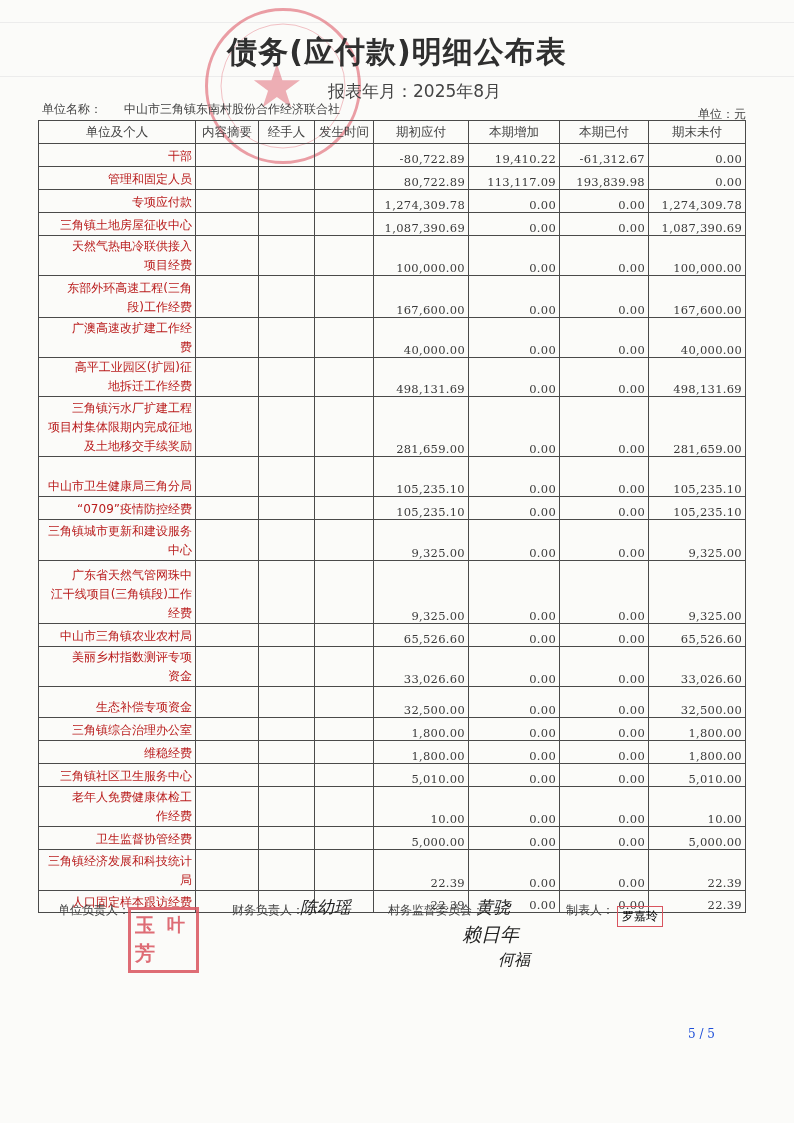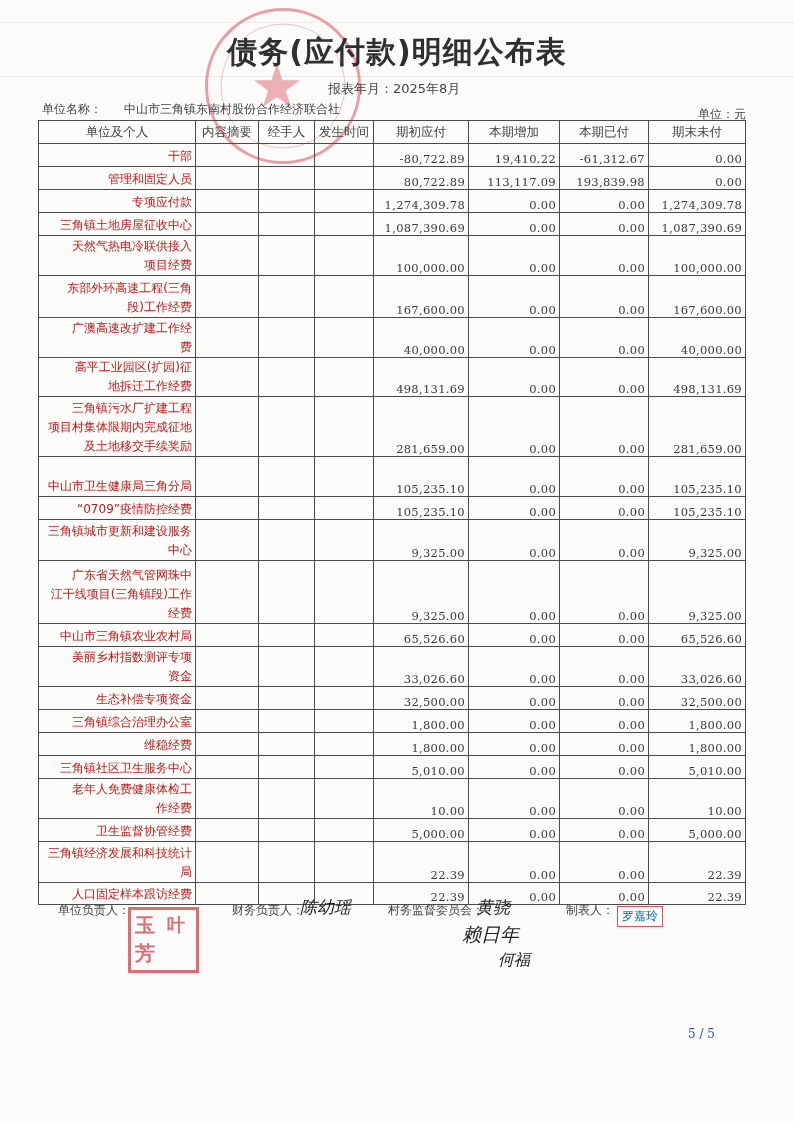--- a/index.html
+++ b/index.html
@@ -6,21 +6,21 @@
   body {
     width: 794px; height: 1123px; background: #fbfbf9; position: relative; overflow: hidden;
     font-family: "DejaVu Serif", "Liberation Serif", serif; color: #3a3a3a;
   }
   .scan-line { position: absolute; left: 0; width: 794px; height: 1px; background: #ececec; }
   .title {
     position: absolute; left: 0; width: 794px; top: 32px; text-align: center;
     font-family: "DejaVu Sans", sans-serif; font-size: 30px; font-weight: bold; color: #2f2f2f;
     letter-spacing: 1px;
   }
-  .period { position: absolute; left: 328px; top: 80px; font-size: 13px; color: #444; font-family: "DejaVu Sans", sans-serif; }
+  .period { position: absolute; left: 328px; top: 80px; font-size: 17px; color: #444; font-family: "DejaVu Sans", sans-serif; }
   .unit-name { position: absolute; left: 42px; top: 101px; font-size: 12px; color: #444; font-family: "DejaVu Sans", sans-serif; }
   .unit-name .val { margin-left: 22px; }
   .currency { position: absolute; right: 48px; top: 106px; font-size: 12px; color: #444; font-family: "DejaVu Sans", sans-serif; }
 
   table.ledger {
     position: absolute; left: 38px; top: 120px; border-collapse: collapse; table-layout: fixed;
     width: 707px; font-size: 12px;
   }
   table.ledger th, table.ledger td {
     border: 1px solid #4a4a4a; padding: 0 3px; vertical-align: bottom;
@@ -39,21 +39,21 @@
   .seal-square {
     position: absolute; left: 128px; top: 907px; width: 65px; height: 60px;
     border: 3px solid #d9545f; color: #d9545f; font-family: "DejaVu Sans", sans-serif;
     font-size: 20px; font-weight: bold; line-height: 26px; opacity: 0.85;
   }
   .seal-square .c1 { position: absolute; left: 4px; top: 2px; }
   .seal-square .c2 { position: absolute; left: 4px; top: 30px; }
   .seal-square .c3 { position: absolute; left: 36px; top: 2px; font-size: 18px; }
   .maker-stamp {
     position: absolute; left: 617px; top: 906px; padding: 1px 4px; border: 1.5px solid #d9545f;
-    color: #0369a1; font-size: 12px; font-family: "DejaVu Sans", sans-serif;
+    color: #000000; font-size: 12px; font-family: "DejaVu Sans", sans-serif;
   }
   .round-seal {
     position: absolute; left: 205px; top: 8px; width: 150px; height: 150px; border-radius: 50%;
     border: 3px solid rgba(220, 80, 95, 0.55); pointer-events: none;
   }
   .round-seal .star {
     position: absolute; left: 42px; top: 40px; font-size: 60px; color: rgba(220, 80, 95, 0.45);
   }
   .round-seal .ring-text {
     position: absolute; left: 0; top: 0; width: 150px; height: 150px;
@@ -252,21 +252,21 @@
       <tr style="height: 40px;">
         <td class="name sub">美丽乡村指数测评专项资金</td>
         <td class="empty"></td>
         <td class="empty"></td>
         <td class="empty"></td>
         <td class="num">33,026.60</td>
         <td class="num">0.00</td>
         <td class="num">0.00</td>
         <td class="num">33,026.60</td>
       </tr>
-      <tr style="height: 23px;">
+      <tr style="height: 31px;">
         <td class="name sub">生态补偿专项资金</td>
         <td class="empty"></td>
         <td class="empty"></td>
         <td class="empty"></td>
         <td class="num">32,500.00</td>
         <td class="num">0.00</td>
         <td class="num">0.00</td>
         <td class="num">32,500.00</td>
       </tr>
       <tr style="height: 23px;">

